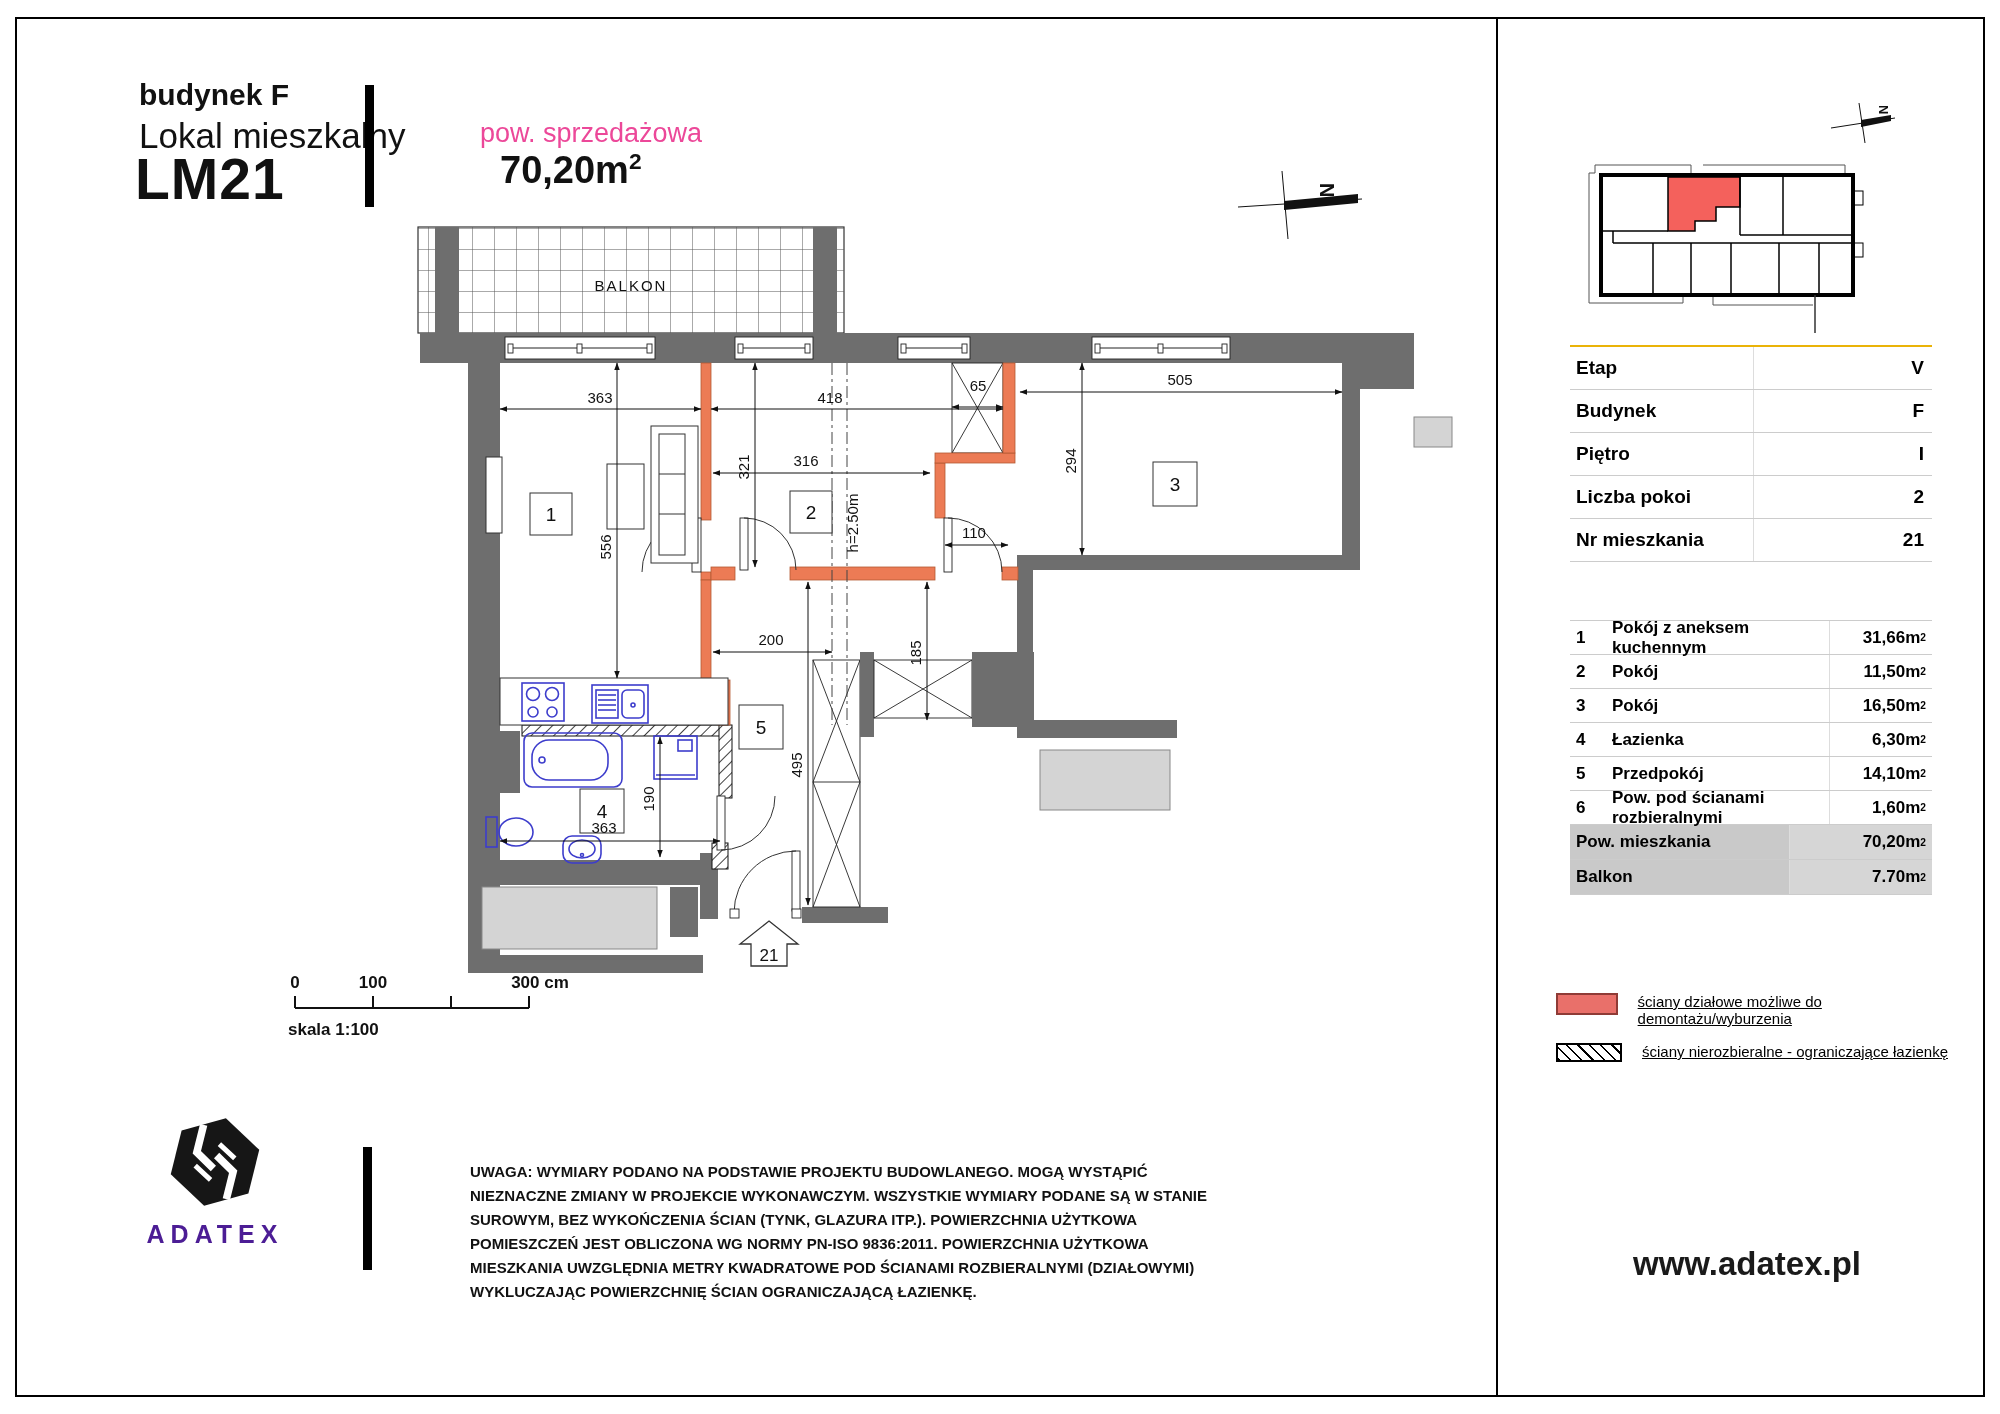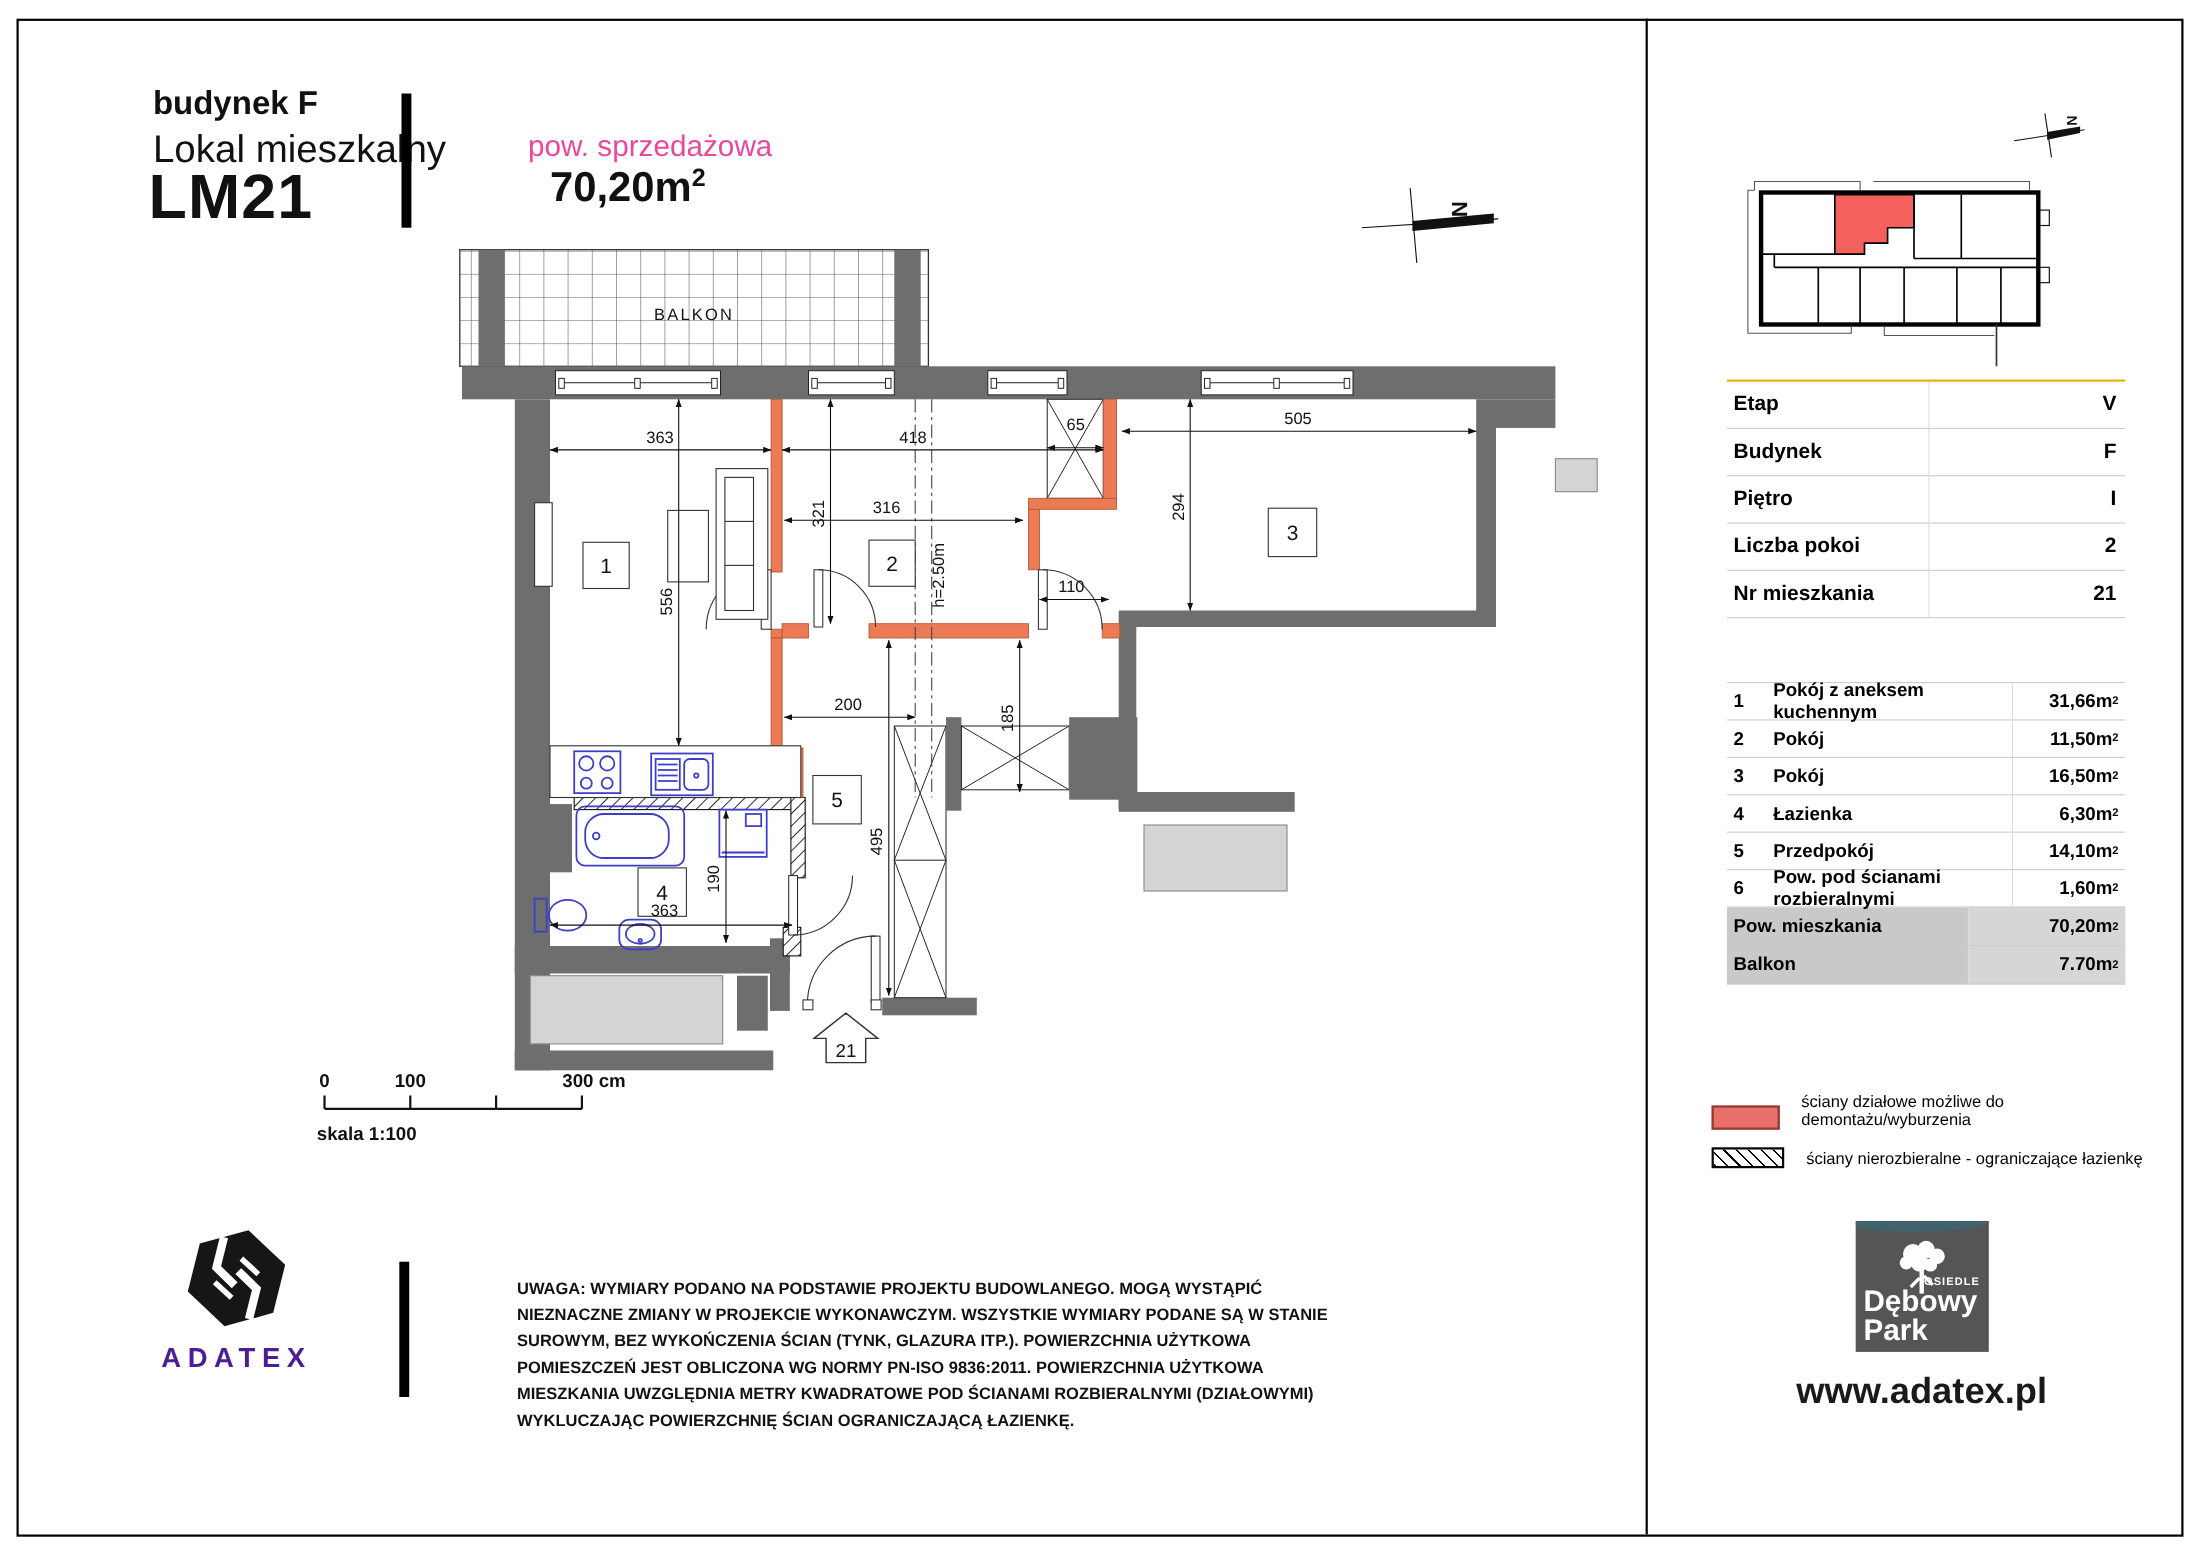--- a/index.html
+++ b/index.html
@@ -25,21 +25,21 @@
   .rooms .row{height:33px;font-size:17px;font-weight:600;}
   .rooms .row:first-child{border-top:1px solid #ccc;}
   .rooms .no{width:36px;padding-left:6px;}
   .rooms .nm{flex:1;}
   .rooms .ar{width:96px;text-align:right;padding-right:6px;border-left:1px solid #ddd;align-self:stretch;display:flex;align-items:center;justify-content:flex-end;}
   .rooms .sum{background:var(--row_gray);font-weight:bold;height:34px;}
   .rooms .sum .nm{padding-left:6px;}
   .rooms .sum .ar{background:var(--row_gray2);padding-left:40px;}
   
   .legend{left:1556px;top:993px;width:400px;}
-  .lrow{display:flex;align-items:flex-end;margin-bottom:16px;}
+  .lrow{display:flex;align-items:flex-start;margin-bottom:16px;text-decoration:underline;}
   .sw-red{width:62px;height:18px;background:var(--legend_red);border:2px solid #8f3b36;margin-right:20px;}
   .sw-hatch{width:62px;height:15px;border:2px solid #000;margin-right:20px;
     background:repeating-linear-gradient(45deg,#000 0,#000 1.5px,#fff 1.5px,#fff 8px);}
   .ltxt{font-size:15px;color:#000;}
   
   .scalewrap{left:288px;top:972px;}
   .skala{font-size:17px;font-weight:bold;color:#111;}
   
   .adatex-wrap{left:125px;top:1112px;width:180px;text-align:center;}
   .adatex-txt{font-size:25px;font-weight:bold;letter-spacing:6px;color:#4c1d95;margin-top:4px;}
@@ -485,32 +485,14 @@
         <path d="M36,20 L36,54 L60,68" stroke="#fff" stroke-width="9" fill="none"></path>
         <path d="M84,100 L84,66 L60,52" stroke="#fff" stroke-width="9" fill="none"></path>
         <path d="M60,38 L82,50 M60,82 L38,70" stroke="#fff" stroke-width="6" fill="none"></path>
       </g>
     </svg>
     <div class="adatex-txt">ADATEX</div>
   </div>
   <div class="abs f-bar"></div>
   <div class="abs disclaimer">UWAGA: WYMIARY PODANO NA PODSTAWIE PROJEKTU BUDOWLANEGO. MOGĄ WYSTĄPIĆ NIEZNACZNE ZMIANY W PROJEKCIE WYKONAWCZYM. WSZYSTKIE WYMIARY PODANE SĄ W STANIE SUROWYM, BEZ WYKOŃCZENIA ŚCIAN (TYNK, GLAZURA ITP.). POWIERZCHNIA UŻYTKOWA POMIESZCZEŃ JEST OBLICZONA WG NORMY PN-ISO 9836:2011. POWIERZCHNIA UŻYTKOWA MIESZKANIA UWZGLĘDNIA METRY KWADRATOWE POD ŚCIANAMI ROZBIERALNYMI (DZIAŁOWYMI) WYKLUCZAJĄC POWIERZCHNIĘ ŚCIAN OGRANICZAJĄCĄ ŁAZIENKĘ.</div>
 
-  <div class="abs dp-logo">
-    <div class="dp-teal"></div>
-    <svg width="121" height="60" viewBox="0 0 121 60" style="position:absolute;left:0;top:8px;">
-      <g fill="#fff">
-        <circle cx="52" cy="22" r="9"></circle>
-          <circle cx="64" cy="18" r="8"></circle>
-          <circle cx="74" cy="24" r="7"></circle>
-        <circle cx="58" cy="30" r="8"></circle>
-          <circle cx="68" cy="32" r="6"></circle>
-          <circle cx="46" cy="30" r="6"></circle>
-        <rect x="58" y="34" width="4" height="24"></rect>
-        <path d="M58,44 L50,52 M62,42 L70,50" stroke="#fff" stroke-width="3"></path>
-      </g>
-    </svg>
-    <div class="dp-osiedle">OSIEDLE</div>
-    <div class="dp-l1">Dębowy</div>
-    <div class="dp-l2">Park</div>
-  </div>
   <div class="abs website">www.adatex.pl</div>
 </div>
 
 </body></html>

